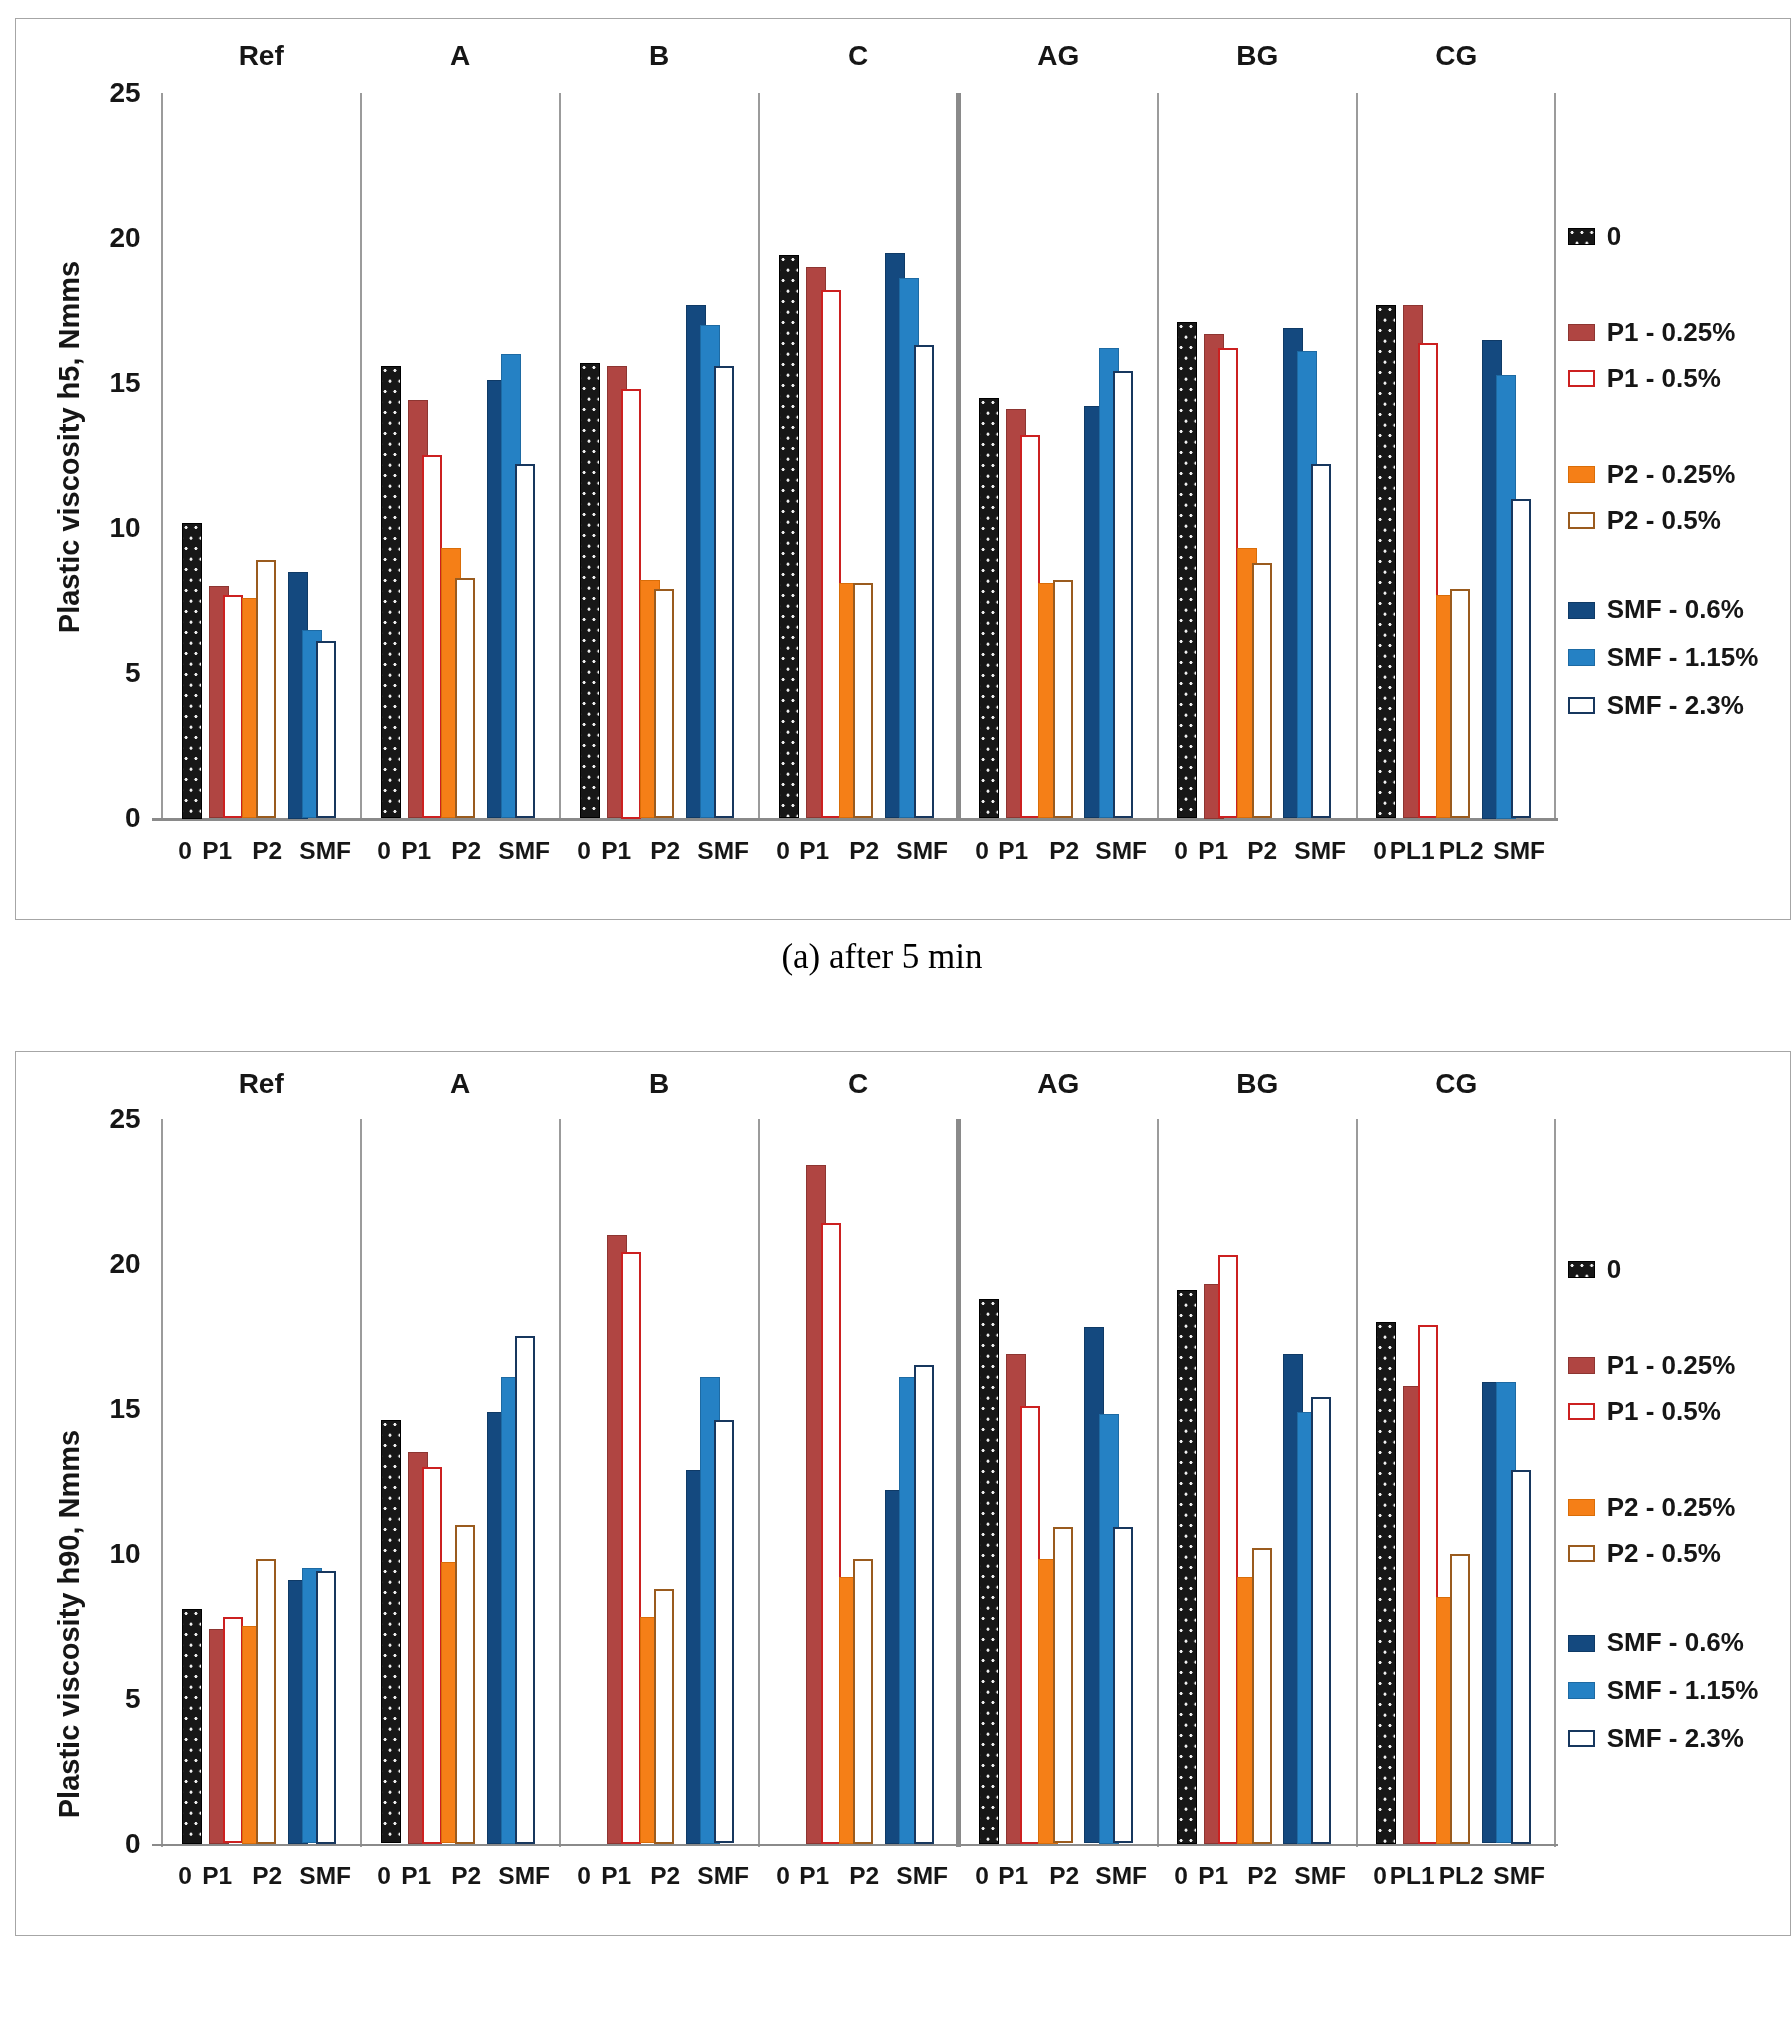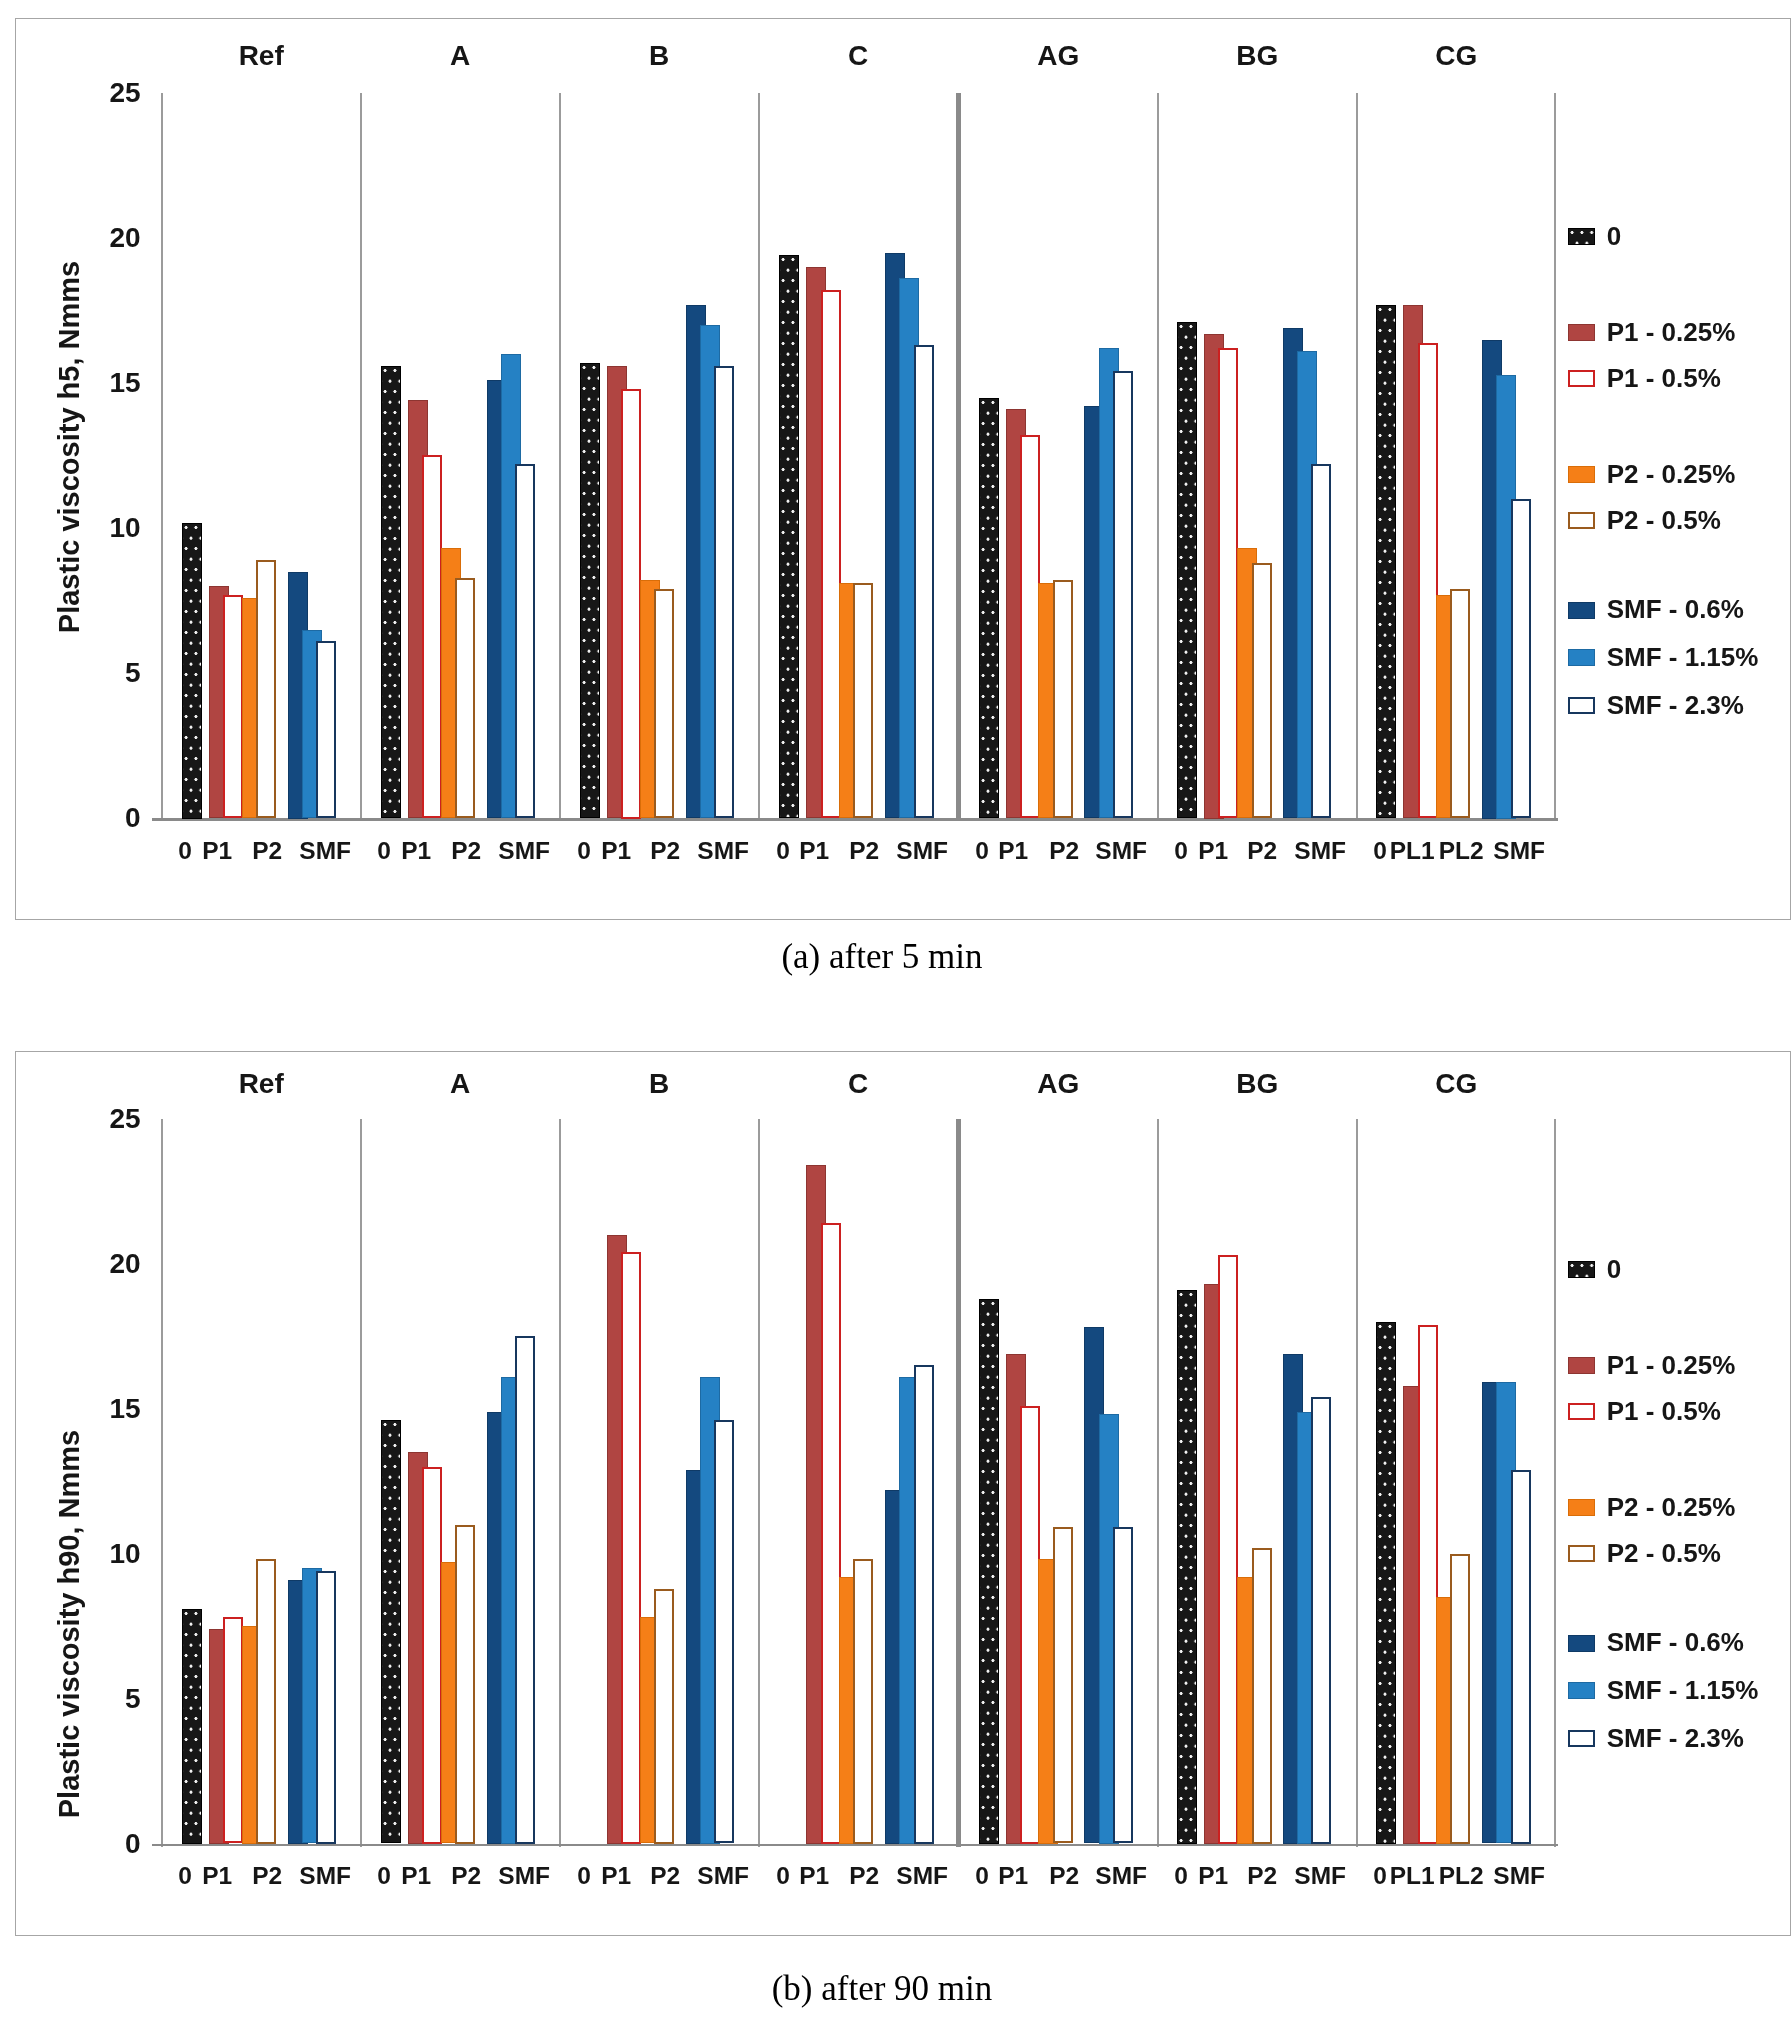--- a/index.html
+++ b/index.html
@@ -277,15 +277,14 @@
       <div class="llabel" style="left: 1591px; top: 441px;">P2 - 0.25%</div>
       <div class="lswatch" style="left: 1552px; top: 493px; background: rgb(255, 255, 255); border: 2.4px solid rgb(154, 91, 30);"></div>
       <div class="llabel" style="left: 1591px; top: 487px;">P2 - 0.5%</div>
       <div class="lswatch" style="left: 1552px; top: 583px; background: rgb(20, 73, 127); border: 1.2px solid rgb(15, 58, 102);"></div>
       <div class="llabel" style="left: 1591px; top: 576px;">SMF - 0.6%</div>
       <div class="lswatch" style="left: 1552px; top: 630px; background: rgb(37, 129, 196); border: 1.2px solid rgb(29, 106, 163);"></div>
       <div class="llabel" style="left: 1591px; top: 624px;">SMF - 1.15%</div>
       <div class="lswatch" style="left: 1552px; top: 678px; background: rgb(255, 255, 255); border: 2.4px solid rgb(23, 55, 94);"></div>
       <div class="llabel" style="left: 1591px; top: 672px;">SMF - 2.3%</div>
     </section>
-  <div class="caption" id="caption-b">(b) after 90 min</div>
 </div>
 
 
 </body></html>

